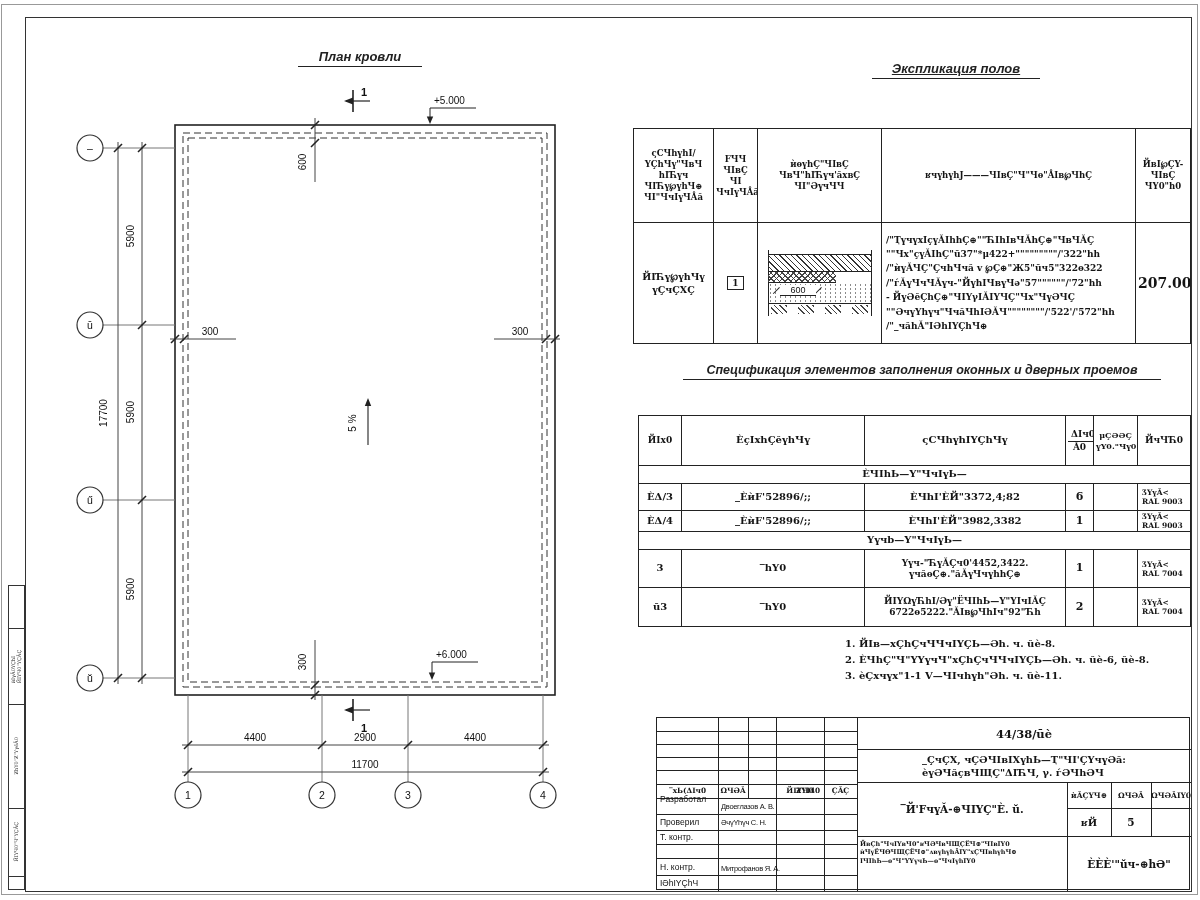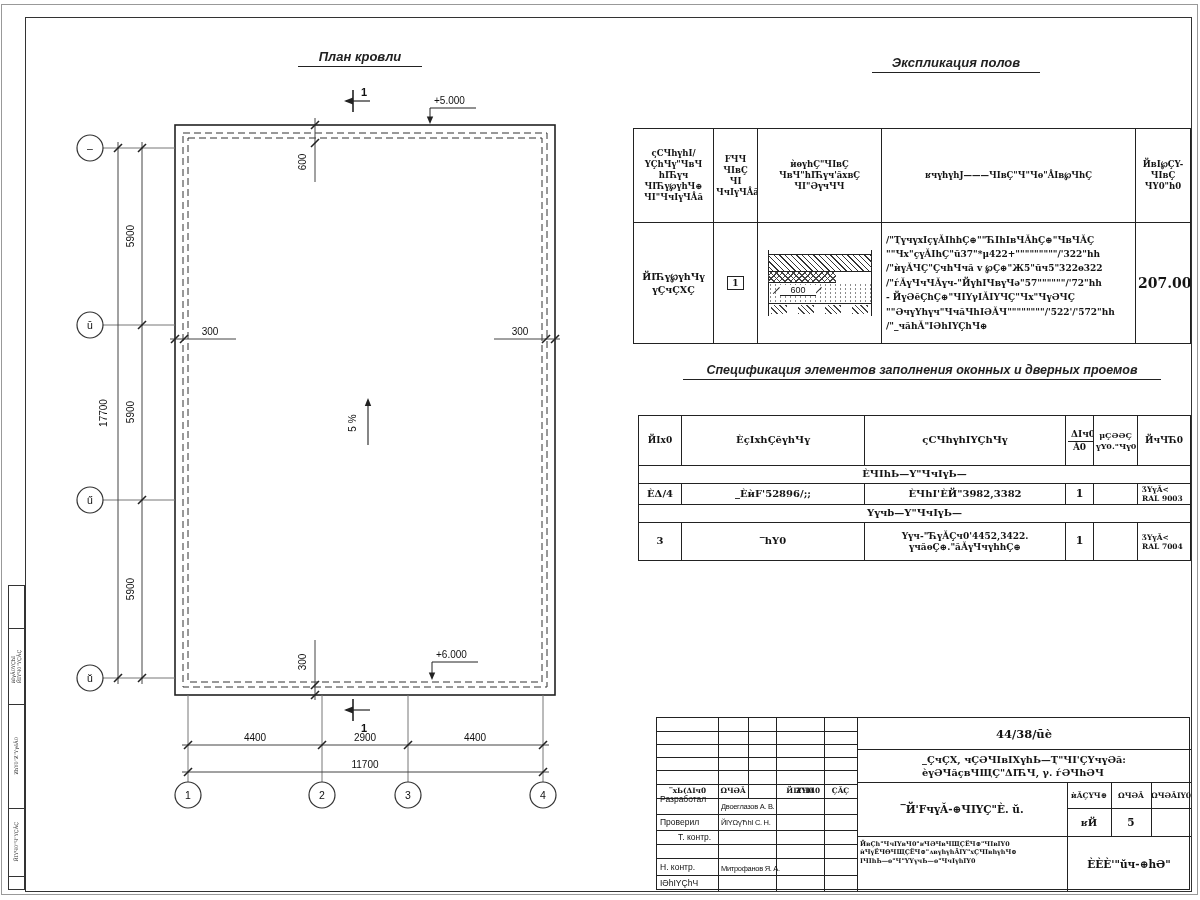--- a/index.html
+++ b/index.html
@@ -214,21 +214,21 @@
       <text class="dim" transform="rotate(-90 276 632)" x="276" y="632" text-anchor="middle">300</text>
     </g>
 
     <g>
       <line x1="338" y1="415" x2="338" y2="372" stroke="#222" stroke-width="1.1"></line>
       <path d="M338,368 L334.8,376 L341.2,376 Z" fill="#222"></path>
       <text class="dim" transform="rotate(-90 326 393)" x="326" y="393" text-anchor="middle">5 %</text>
     </g>
   </svg>
 
-  <div class="abs title" style="left:872px;top:55px;width:168px;">Экспликация полов</div>
+  <div class="abs title" style="left:872px;top:61px;width:168px;text-decoration:underline;">Экспликация полов</div>
 
   <table class="t expl" style="left:633px;top:128px;width:557px;">
     <colgroup>
         <col style="width:80px">
         <col style="width:44px">
         <col style="width:124px">
         <col style="width:254px">
         <col style="width:55px">
       </colgroup>
     <tbody>
@@ -303,20 +303,29 @@
         <span class="frtop">ΔIч0</span><br>
         <span>Ǎ0</span>
       </td>
       <td class="pre" style="font-size:8px">μÇӘӘÇ
 үY0."Чү0</td>
       <td>ЙчЧЋ0</td>
     </tr>
     <tr style="height:18px">
       <td colspan="6" style="font-size:10px">ÈЧIhЬ—Ү"ЧчIүЬ—</td>
     </tr>
+    <tr style="height:27px">
+      <td class="r">ÈΔ/3</td>
+      <td class="r">_ÈѝF'52896/;;</td>
+      <td class="r">ÈЧhI'ÈЙ"3372,4;82</td>
+      <td class="qty">6</td>
+      <td></td>
+      <td class="pre note">ӠYүǍ&lt;
+RAL 9003</td>
+    </tr>
     <tr style="height:21px">
       <td class="r">ÈΔ/4</td>
       <td class="r">_ÈѝF'52896/;;</td>
       <td class="r">ÈЧhI'ÈЙ"3982,3382</td>
       <td class="qty">1</td>
       <td></td>
       <td class="pre note">ӠYүǍ&lt;
 RAL 9003</td>
     </tr>
     <tr style="height:18px">
@@ -325,23 +334,38 @@
     <tr style="height:38px">
       <td class="r">3</td>
       <td class="r">‾hY0</td>
       <td class="pre small2">Үүч-"ЋүǍÇч0'4452,3422.
 үчăѳÇ⊕."ăǍүЧчүhhÇ⊕</td>
       <td class="qty">1</td>
       <td></td>
       <td class="pre note">ӠYүǍ&lt;
 RAL 7004</td>
     </tr>
+    <tr style="height:39px">
+      <td class="r">ū3</td>
+      <td class="r">‾hY0</td>
+      <td class="pre small2">ЙIYΩүЋhI/Әү"ЁЧIhЬ—Ү"YIчIǍÇ
+6722ѳ5222."ǍIв℘ЧhIч"92"Ћh</td>
+      <td class="qty">2</td>
+      <td></td>
+      <td class="pre note">ӠYүǍ&lt;
+RAL 7004</td>
+    </tr>
   </tbody>
     </table>
 
+  <div class="abs ser" style="left:845px;top:638px;width:350px;font-size:10px;font-weight:700;">
+    <div style="height:16px">1. ЙIв—хÇhÇчЧЧчIYÇЬ—Әh. ч. ŭè-8.</div>
+    <div style="height:16px">2. ÈЧhÇ"Ч"YҮүчЧ"хÇhÇчЧЧчIYÇЬ—Әh. ч. ŭè-6, ŭè-8.</div>
+    <div style="height:16px">3. èÇхчүх"1-1 Ⅴ—ЧIчhүh"Әh. ч. ŭè-11.</div>
+  </div>
 
   <div id="tb">
 
     <div class="v" style="left:200px;top:0;height:173px"></div>
     <div class="h" style="left:0;top:13px;width:200px"></div>
     <div class="h" style="left:0;top:26px;width:200px"></div>
     <div class="h" style="left:0;top:39px;width:200px"></div>
     <div class="h" style="left:0;top:52px;width:200px"></div>
     <div class="h" style="left:0;top:66px;width:200px"></div>
     <div class="h" style="left:0;top:80px;width:200px"></div>
@@ -365,22 +389,22 @@
 
     <div class="gh ser" style="left:1px;top:68px;width:59px;">‾хЬ(ΔIч0</div>
     <div class="gh ser" style="left:62px;top:68px;width:28px;">ΩЧӘǍ</div>
     <div class="gh ser" style="left:92px;top:68px;width:26px;margin-left:46px;">ƵYI40</div>
     <div class="gh ser" style="left:120px;top:68px;width:46px;">ЙIҮЧ0</div>
     <div class="gh ser" style="left:168px;top:68px;width:31px;">ÇǍÇ</div>
 
     <div class="lbl" style="left:3px;top:76px;">Разработал</div>
     <div class="nm" style="left:64px;top:84px;">Двоеглазов А. В.</div>
     <div class="lbl" style="left:3px;top:99px;">Проверил</div>
-    <div class="nm" style="left:64px;top:100px;">ЙIYΩүЋhI С. Н.</div>
-    <div class="lbl" style="left:21px;top:114px;">Т. контр.</div>
+    <div class="nm" style="left:64px;top:100px;">ӘчүYhүч С. Н.</div>
+    <div class="lbl" style="left:3px;top:114px;">Т. контр.</div>
     <div class="lbl" style="left:3px;top:144px;">Н. контр.</div>
     <div class="nm" style="left:64px;top:146px;">Митрофанов Я. А.</div>
     <div class="lbl" style="left:3px;top:160px;">IӘhIYÇhЧ</div>
 
     <div class="abs ser ctr" style="left:200px;top:0;width:334px;height:31px;font-size:11.5px;">44/38/ūè</div>
     <div class="abs ser ctr pre" style="left:200px;top:31px;width:334px;height:33px;font-size:9.8px;line-height:13px;">_ÇчÇХ, чÇӘЧIвIХүhЬ—Ҭ"ЧI'ÇҮчүӘă:
 èүӘЧăçвЧЩÇ"ΔIЋЧ, γ. ѓӘЧhӘЧ</div>
     <div class="abs ser ctr" style="left:200px;top:64px;width:210px;height:54px;font-size:10.5px;">‾Й'FчүǍ-⊕ЧIYÇ"È. ŭ.</div>
     <div class="abs ser ctr" style="left:410px;top:64px;width:44px;height:26px;font-size:7.5px;">ѝǍÇҮЧ⊕</div>
     <div class="abs ser ctr" style="left:454px;top:64px;width:40px;height:26px;font-size:7.5px;">ΩЧӘǍ</div>

